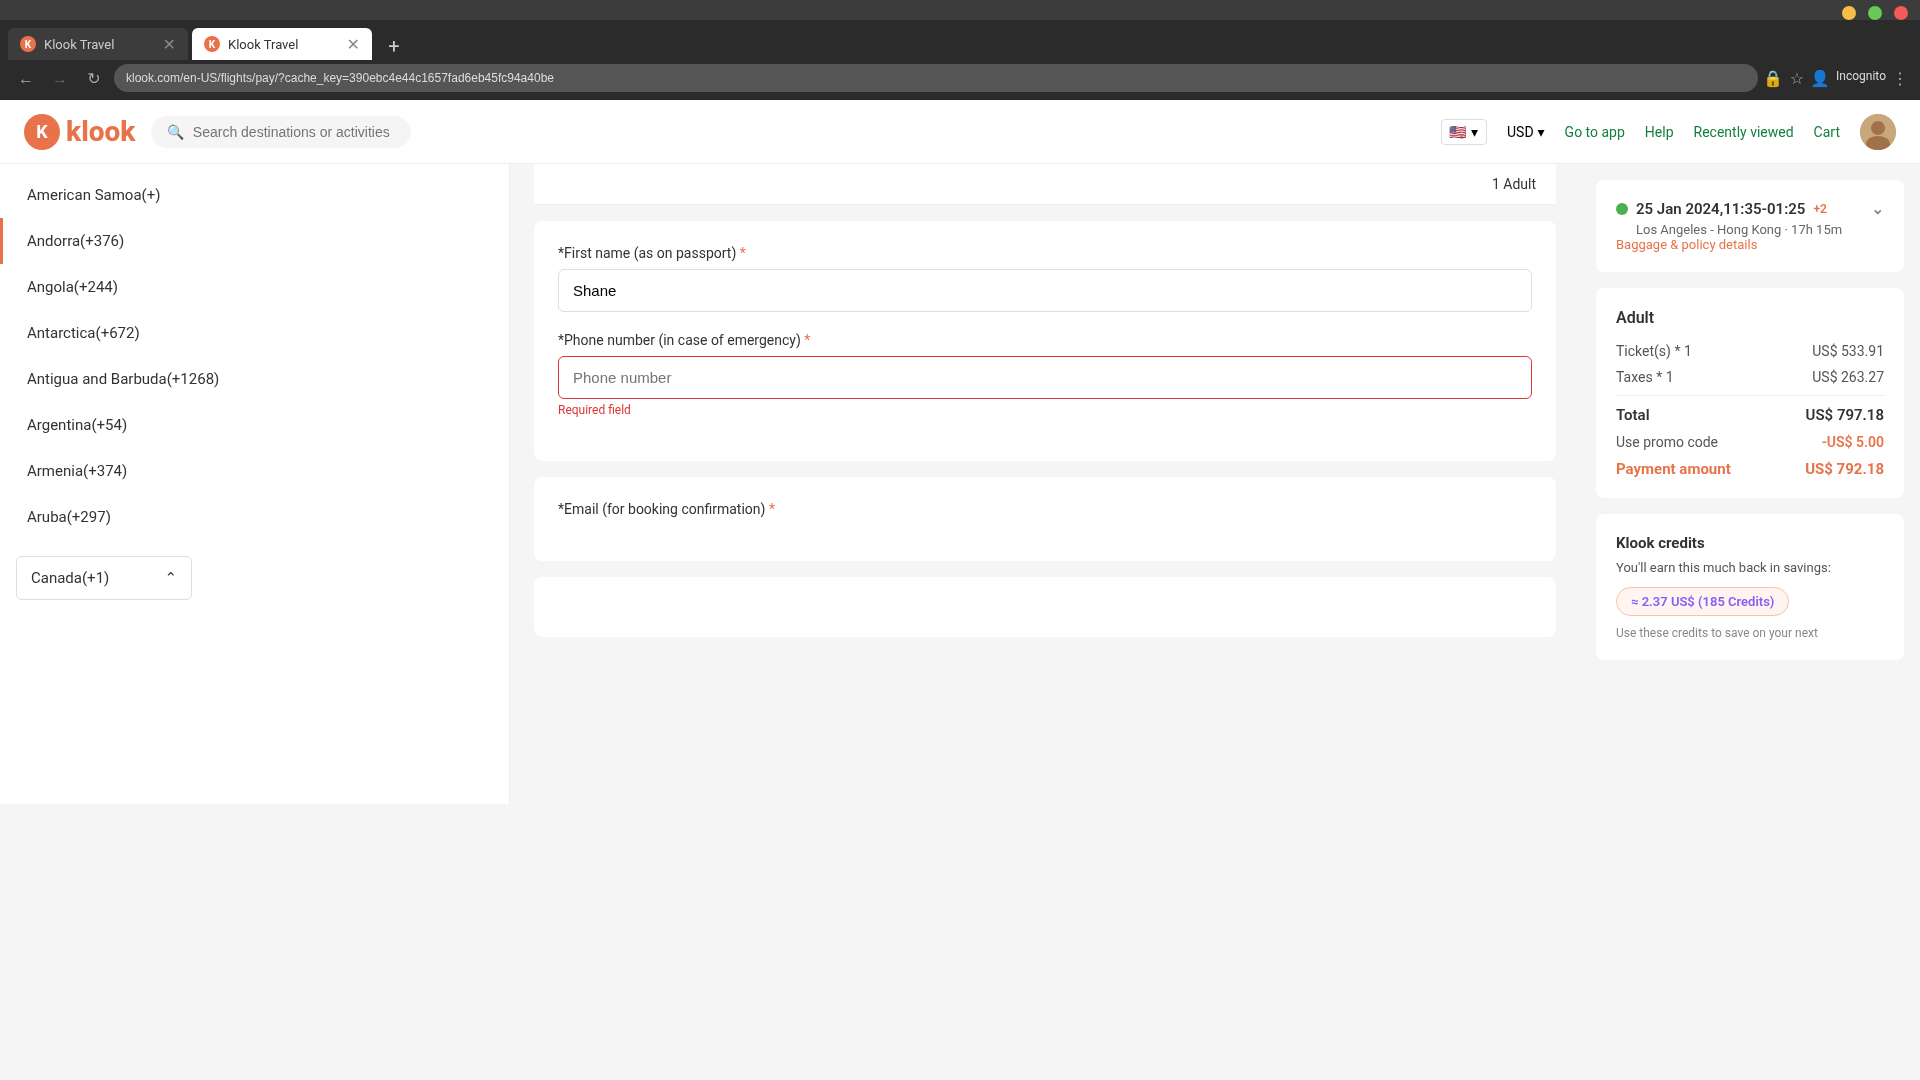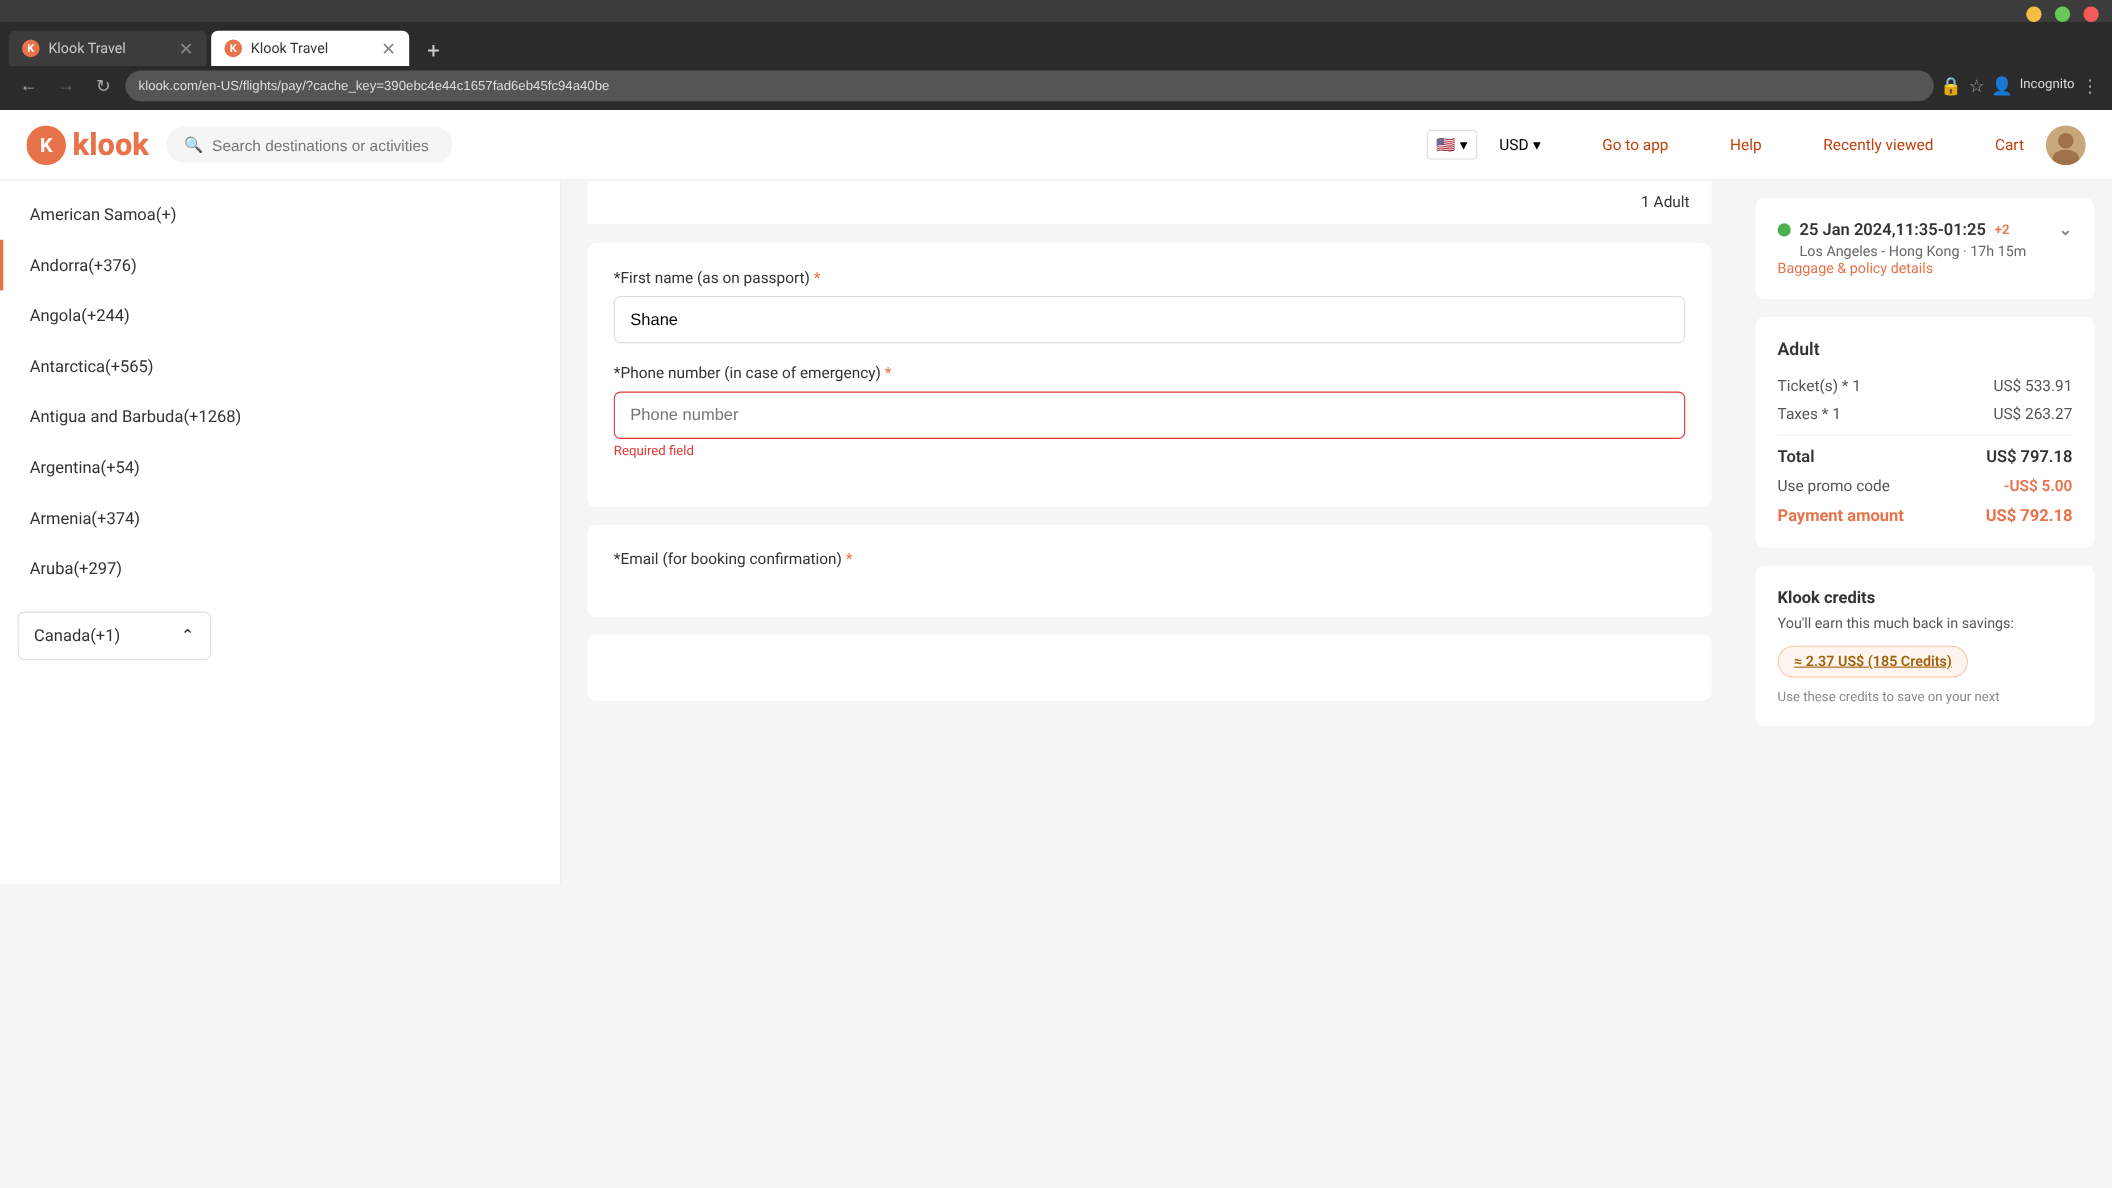--- a/index.html
+++ b/index.html
@@ -10,21 +10,21 @@
     .tab-favicon { width: 16px; height: 16px; flex-shrink: 0; }
     .tab-close { margin-left: auto; color: #888; font-size: 16px; cursor: pointer; }
     .tab-add { color: #ccc; font-size: 20px; cursor: pointer; margin-left: 4px; display: flex; align-items: center; justify-content: center; width: 28px; height: 28px; }
 
     
     .nav-bar { background: #fff; height: 64px; display: flex; align-items: center; padding: 0 24px; gap: 16px; border-bottom: 1px solid #eee; position: sticky; top: 0; z-index: 10; }
     .klook-logo { display: flex; align-items: center; gap: 6px; font-size: 22px; font-weight: 700; color: #e8734a; text-decoration: none; }
     .search-box { display: flex; align-items: center; gap: 8px; background: #f5f5f5; border-radius: 24px; padding: 8px 16px; flex: 0 0 auto; width: 260px; cursor: pointer; }
     .search-input { border: none; background: transparent; outline: none; font-size: 14px; color: #888; width: 100%; }
     .nav-right { margin-left: auto; display: flex; align-items: center; gap: 20px; }
-    .nav-link { font-size: 14px; color: #c2410c; cursor: pointer; text-decoration: none; margin-left: 36px; }
+    .nav-link { font-size: 14px; color: #15803d; cursor: pointer; text-decoration: none; }
     .flag-btn { display: flex; align-items: center; gap: 4px; cursor: pointer; border: 1px solid #ddd; border-radius: 4px; padding: 4px 8px; }
     .currency-btn { display: flex; align-items: center; gap: 4px; cursor: pointer; }
     .avatar { width: 36px; height: 36px; border-radius: 50%; background: #c8a87a; overflow: hidden; }
 
     
     .left-panel { width: 510px; background: #fff; border-right: 1px solid #eee; min-height: 640px; }
     .country-list { padding: 8px 0; }
     .country-item { padding: 14px 24px; font-size: 15px; color: #333; cursor: pointer; border-left: 3px solid transparent; }
     .country-item.highlighted { border-left: 3px solid #e8734a; }
 
@@ -55,21 +55,21 @@
     .pricing-card { background: #fff; border-radius: 8px; padding: 20px; margin-bottom: 16px; }
     .pricing-title { font-size: 16px; font-weight: 600; color: #333; margin-bottom: 16px; }
     .price-row { display: flex; justify-content: space-between; align-items: center; margin-bottom: 10px; font-size: 14px; color: #555; }
     .price-row.total { font-weight: 600; color: #333; font-size: 15px; border-top: 1px solid #eee; padding-top: 10px; margin-top: 4px; }
     .discount-val { color: #e8734a; font-weight: 600; }
     .payment-row { display: flex; justify-content: space-between; align-items: center; font-size: 15px; font-weight: 700; color: #e8734a; margin-top: 10px; }
     .promo-row { margin-bottom: 8px; }
     .credits-card { background: #fff; border-radius: 8px; padding: 20px; }
     .credits-title { font-size: 15px; font-weight: 700; color: #333; margin-bottom: 8px; }
     .credits-desc { font-size: 13px; color: #555; margin-bottom: 12px; }
-    .credits-badge { background: #fff5f0; border: 1px solid #f7c4a5; border-radius: 20px; padding: 6px 14px; display: inline-block; font-size: 13px; color: #a16207; font-weight: 600; text-decoration: underline; }
+    .credits-badge { background: #fff5f0; border: 1px solid #f7c4a5; border-radius: 20px; padding: 6px 14px; display: inline-block; font-size: 13px; color: #8b5cf6; font-weight: 600; }
     .credits-note { font-size: 12px; color: #888; margin-top: 10px; }
 
     
     ::-webkit-scrollbar { width: 6px; }
     ::-webkit-scrollbar-track { background: #f1f1f1; }
     ::-webkit-scrollbar-thumb { background: #ccc; border-radius: 3px; }
 
     .browser-top { background: #3c3c3c; display: flex; flex-direction: column; }
     .window-controls { display: flex; justify-content: flex-end; gap: 12px; padding: 6px 12px 0; }
     .win-btn { width: 14px; height: 14px; border-radius: 50%; cursor: pointer; font-size: 10px; display: flex; align-items: center; justify-content: center; color: transparent; }
@@ -159,21 +159,21 @@
   </div>
 </div>
 
 <div style="display:flex; background:#f5f5f5; min-height:640px;">
 
   <div class="left-panel">
     <div class="country-list">
       <div class="country-item">American Samoa(+)</div>
       <div class="country-item highlighted">Andorra(+376)</div>
       <div class="country-item">Angola(+244)</div>
-      <div class="country-item">Antarctica(+565)</div>
+      <div class="country-item">Antarctica(+672)</div>
       <div class="country-item">Antigua and Barbuda(+1268)</div>
       <div class="country-item">Argentina(+54)</div>
       <div class="country-item">Armenia(+374)</div>
       <div class="country-item">Aruba(+297)</div>
 
       <div style="margin-top:16px; padding: 0 16px 16px;">
         <div class="country-select">
           <span>Canada(+1)</span>
           <span>⌃</span>
         </div>

